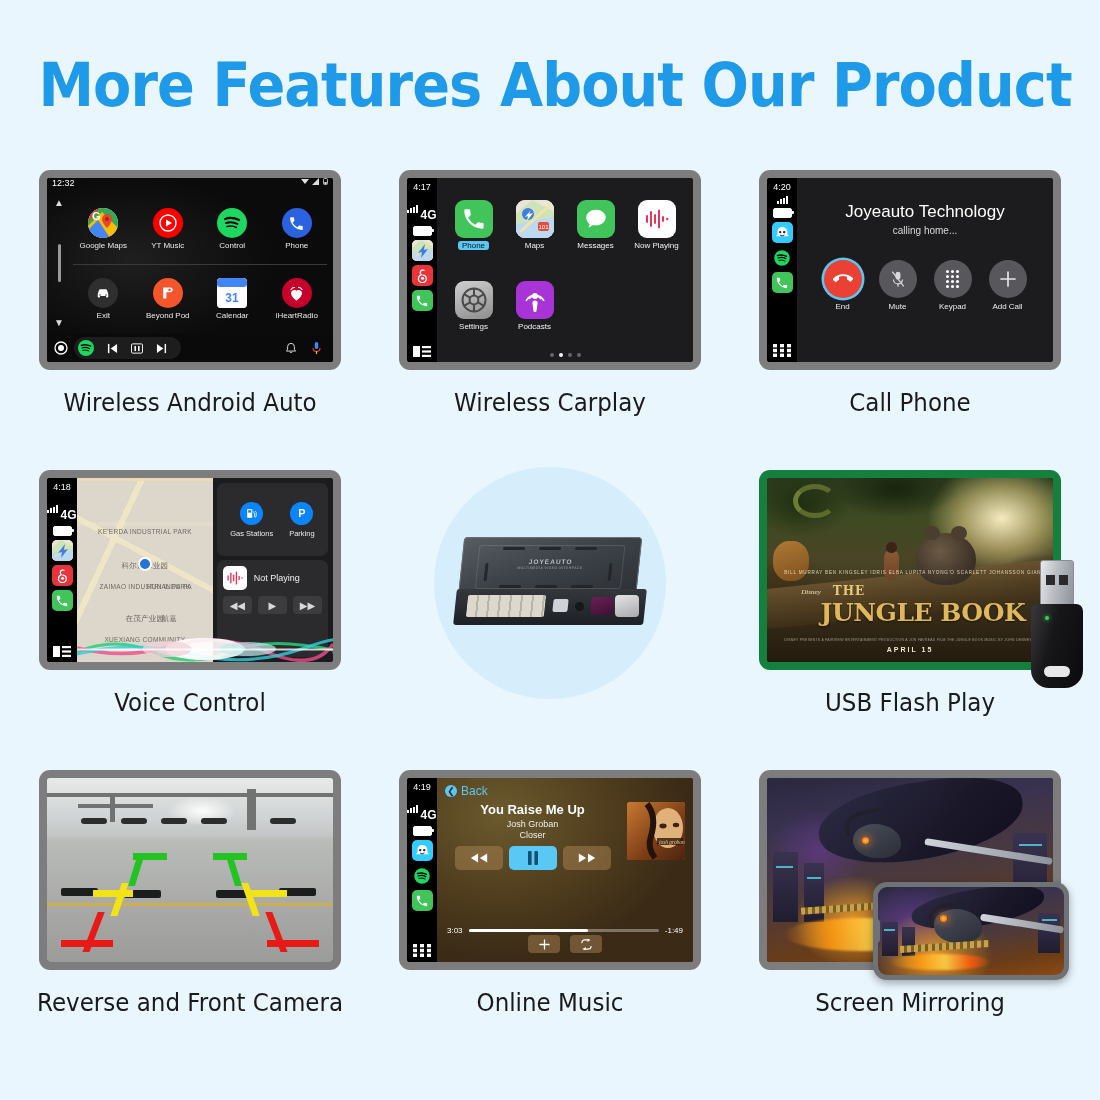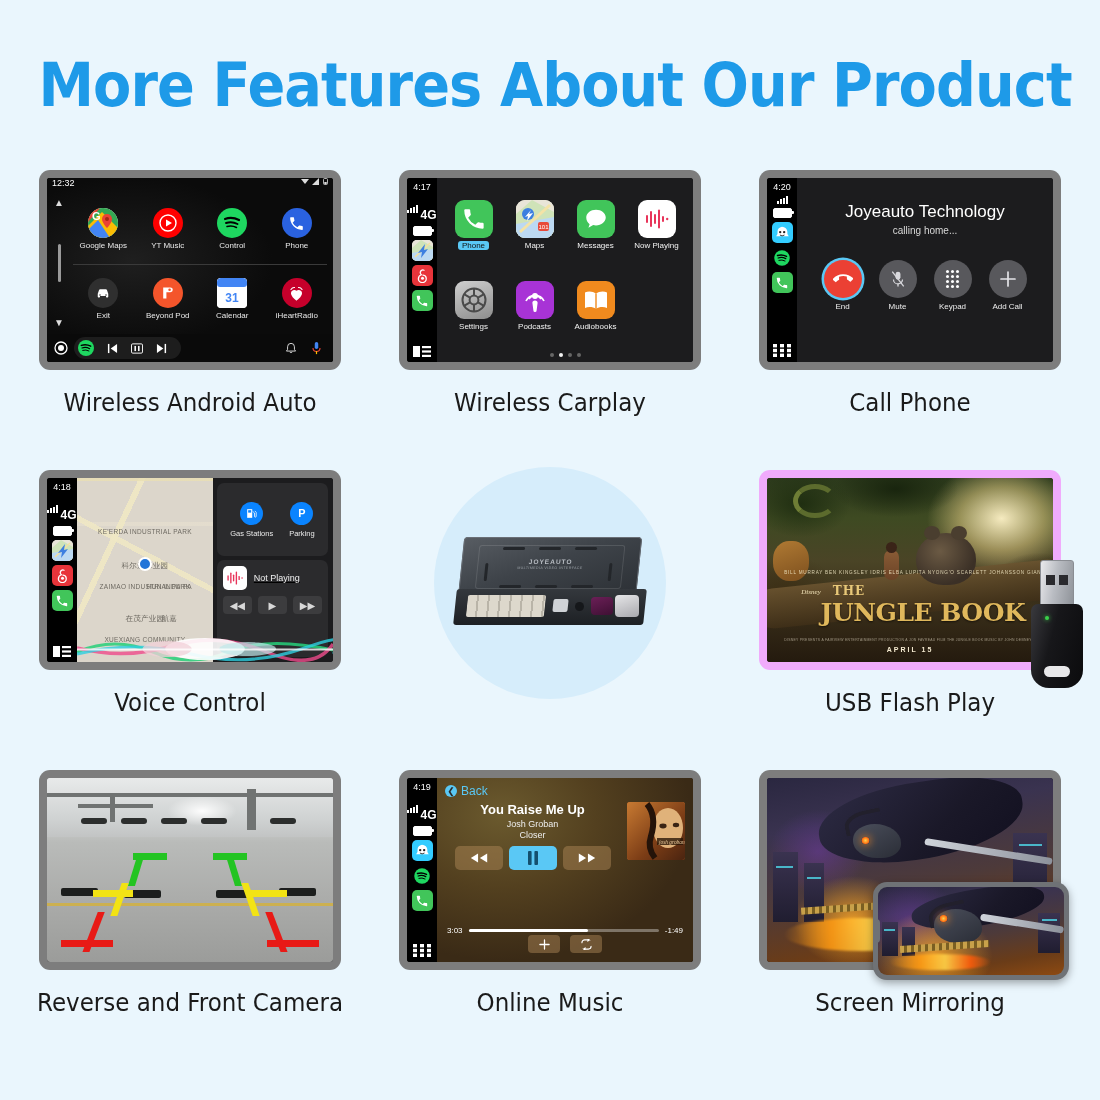--- a/index.html
+++ b/index.html
@@ -123,21 +123,21 @@
     background-size:100% 100%,100% 100%,100% 100%,100% 100%;
   }
   .vc-lbl{position:absolute;color:#6e6a62;font-size:6.5px;text-align:center;line-height:1.25;letter-spacing:.3px;width:100%;left:0;}
   .vc-dot{position:absolute;width:10px;height:10px;border-radius:50%;background:#2274d8;border:2px solid #fff;left:50%;top:47%;transform:translate(-50%,-50%);}
   .vc-right{flex:1.35;display:flex;flex-direction:column;gap:4px;padding:5px 5px 5px 4px;box-sizing:border-box;}
   .vc-card{background:#2b2b2d;border-radius:7px;flex:1;display:flex;align-items:center;justify-content:center;gap:16px;}
   .vc-sug{display:flex;flex-direction:column;align-items:center;gap:4px;}
   .vc-sugico{width:23px;height:23px;border-radius:50%;background:#0a84ff;display:flex;align-items:center;justify-content:center;}
   .vc-suglbl{color:#e9e9e9;font-size:7.5px;}
   .vc-card2{background:#2b2b2d;border-radius:7px;flex:1.15;display:flex;flex-direction:column;padding:6px;box-sizing:border-box;}
-  .vc-np{display:flex;align-items:center;gap:7px;text-decoration:underline;}
+  .vc-np{display:flex;align-items:center;gap:7px;}
   .vc-npico{width:24px;height:24px;border-radius:5px;background:#fff;display:flex;align-items:center;justify-content:center;}
   .vc-nptxt{color:#efefef;font-size:9px;}
   .vc-ctrls{display:flex;gap:6px;margin-top:6px;justify-content:space-between;}
   .vc-ctrl{flex:1;height:18px;background:#3c3c3e;border-radius:4px;display:flex;align-items:center;justify-content:center;color:#d8d8d8;font-size:10px;}
   .siri{position:absolute;left:0;right:0;bottom:0;height:34px;overflow:hidden;}
 
   
   .mu-main{flex:1;position:relative;background:
       radial-gradient(ellipse at 25% 20%, #6b5a2e 0%, #53401f 35%, #3a2a16 70%),
       linear-gradient(120deg,#7a5a2a,#4a3118 60%,#2e2013);
@@ -562,30 +562,20 @@
                     <svg width="24" height="26" viewBox="0 0 24 26">
                         <circle cx="12" cy="9" r="3" fill="#fff"></circle>
                         <path d="M12 13.5 c1.6 0 2.8 1.2 2.6 2.6 l-1 7.4 a1.6 1.6 0 0 1-3.2 0 l-1-7.4 c-.2-1.4 1-2.6 2.6-2.6z" fill="#fff"></path>
                         <path d="M6 12 A7 7 0 0 1 18 12" fill="none" stroke="#fff" stroke-width="1.7"></path>
                         <path d="M3 14 A10 10 0 0 1 21 14" fill="none" stroke="#fff" stroke-width="1.7"></path>
                       </svg>
                   </span>
                   <span class="cp-lbl">Podcasts</span>
                 </div>
 
-                <div class="cp-app">
-                  <span class="cp-ico" style="background:#f08a1e;">
-                    <svg width="26" height="22" viewBox="0 0 26 22">
-                        <path d="M13 5 C10 2 5 2 2 3.5 V19 C5 17.5 10 17.5 13 20 Z" fill="#fff"></path>
-                        <path d="M13 5 C16 2 21 2 24 3.5 V19 C21 17.5 16 17.5 13 20 Z" fill="#fff"></path>
-                        <path d="M13 5 V20" stroke="#f08a1e" stroke-width="1.4"></path>
-                      </svg>
-                  </span>
-                  <span class="cp-lbl">Audiobooks</span>
-                </div>
               </div>
 
               <div class="cp-dots">
                 <i></i>
                 <i class="on"></i>
                 <i></i>
                 <i></i>
               </div>
             </div>
           </div>
@@ -859,21 +849,21 @@
           <div class="dev-usb"></div>
           <div class="dev-hole"></div>
           <div class="dev-purple"></div>
           <div class="dev-white"></div>
         </div>
       </div>
       <div class="caption" style="top: 218px; color: rgb(26, 26, 26);"></div>
     </div>
 
     <div class="cell" style="left:727px;top:300px;">
-      <div class="unit" style="background: #f0abfc;">
+      <div class="unit" style="background: #15803d;">
         <div class="screen">
           <div class="jb">
             <div class="jb-canopy"></div>
             <div class="jb-snake"></div>
             <div class="jb-tiger"></div>
             <div class="jb-log"></div>
             <div class="jb-bear"></div>
             <div class="jb-boy"></div>
             <div class="jb-cast">BILL MURRAY   BEN KINGSLEY   IDRIS ELBA   LUPITA NYONG'O   SCARLETT JOHANSSON   GIANCARLO ESPOSITO   CHRISTOPHER WALKEN   NEEL SETHI</div>
             <div class="jb-disney">Disney</div>

